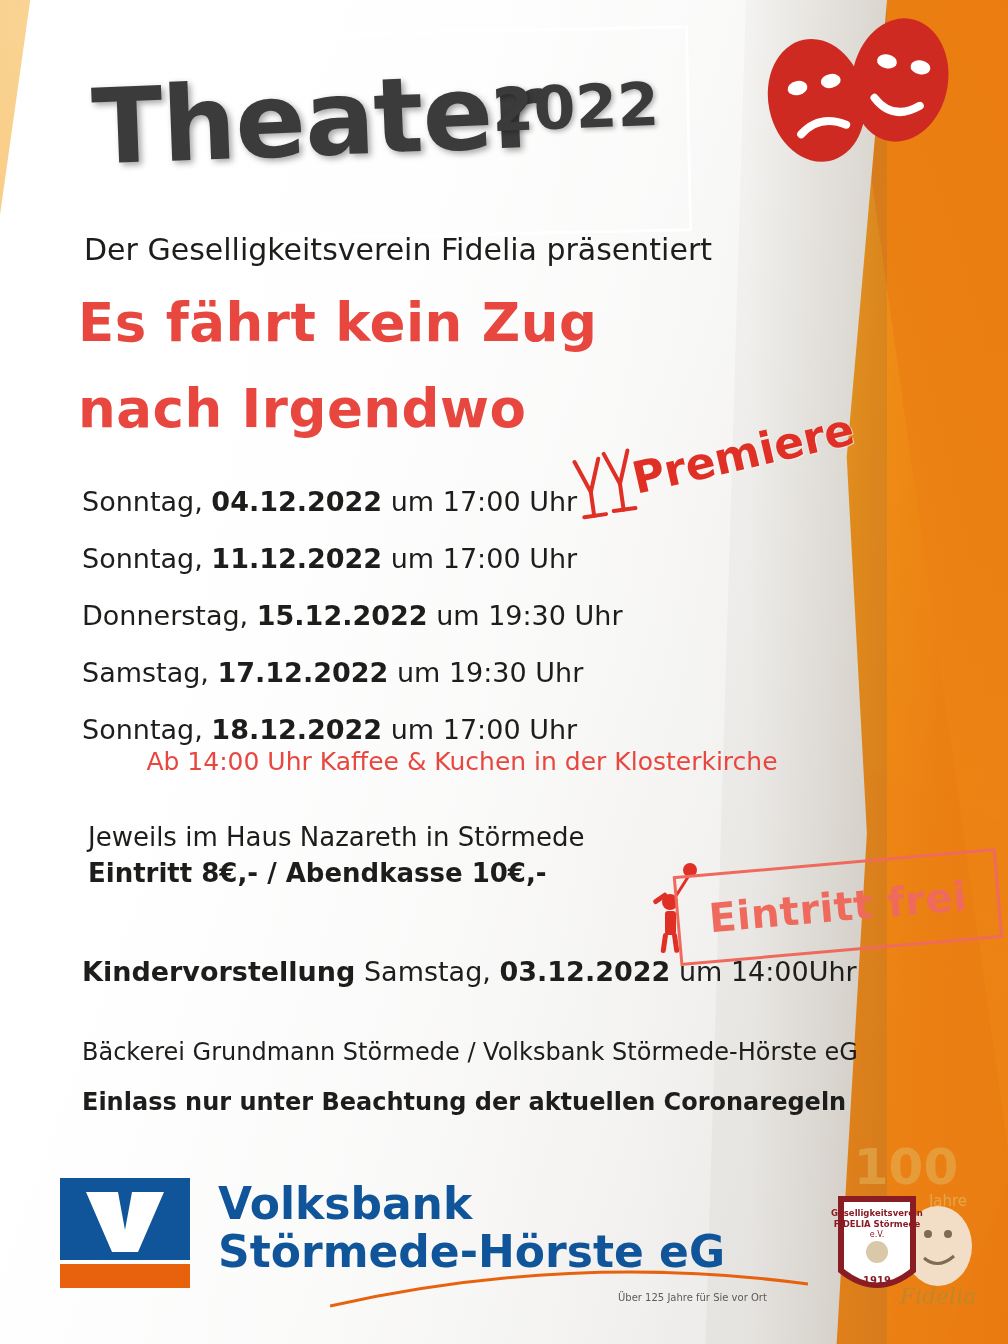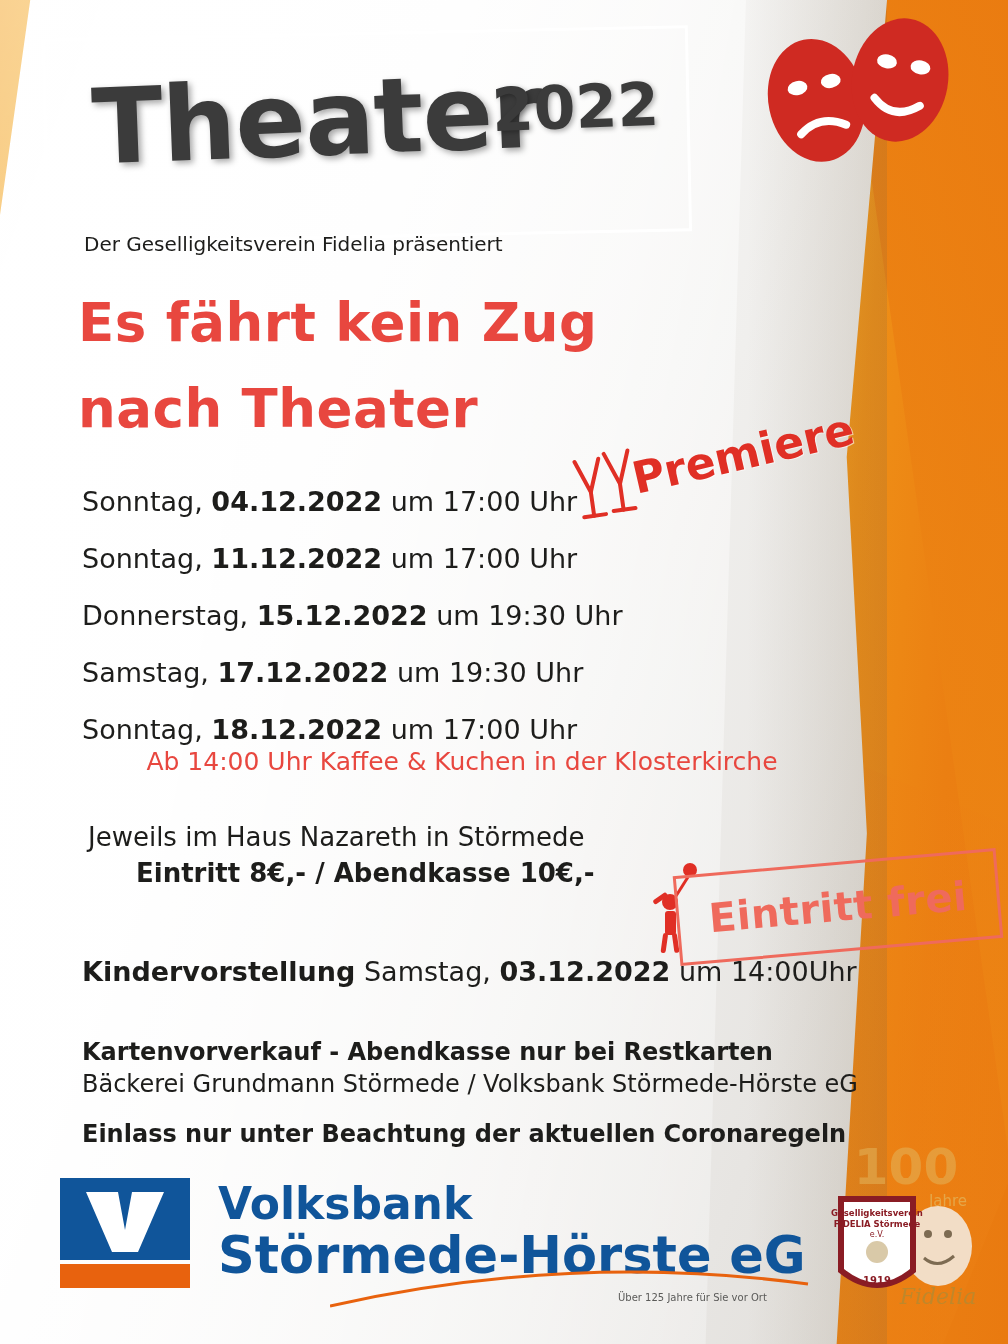--- a/index.html
+++ b/index.html
@@ -137,21 +137,21 @@
     top: 18px;
     right: 40px;
     width: 220px;
     height: 160px;
   }
 
   .presenter {
     position: absolute;
     top: 232px;
     left: 84px;
-    font-size: 20px;
+    font-size: 30px;
     color: #1d1d1b;
     font-family: "DejaVu Sans", sans-serif;
   }
 
   .playtitle {
     position: absolute;
     left: 78px;
     font-size: 53px;
     font-weight: bold;
     color: #e8473f;
@@ -213,21 +213,20 @@
   }
   .venue-line {
     font-size: 26px;
     color: #1d1d1b;
     margin-bottom: 6px;
   }
   .price-line {
     font-size: 26px;
     color: #1d1d1b;
     font-weight: bold;
-    margin-left: 48px;
   }
 
   
   .stamp {
     position: absolute;
     top: 862px;
     left: 676px;
     width: 318px;
     height: 84px;
     border: 3px solid #ef6a5c;
@@ -289,21 +288,21 @@
   .vb-text {
     position: absolute;
     top: 1180px;
     left: 218px;
     font-family: "DejaVu Sans", sans-serif;
     color: #10559a;
     font-weight: bold;
     line-height: 1.1;
   }
   .vb-text .l1 { font-size: 44px; }
-  .vb-text .l2 { font-size: 51px; }
+  .vb-text .l2 { font-size: 44px; }
   .vb-slogan {
     position: absolute;
     top: 1292px;
     left: 618px;
     font-size: 10px;
     color: #5a5a58;
     font-family: "DejaVu Sans", sans-serif;
   }
   .vb-swoosh {
     position: absolute;
@@ -358,21 +357,21 @@
           <ellipse cx="136" cy="46" rx="10" ry="7" fill="#ffffff"></ellipse>
           <ellipse cx="170" cy="46" rx="10" ry="7" fill="#ffffff"></ellipse>
           <path d="M130 84 Q152 104 176 84" stroke="#ffffff" stroke-width="8" fill="none" stroke-linecap="round"></path>
         </g>
       </svg>
     </div>
 
     <div class="presenter">Der Geselligkeitsverein Fidelia präsentiert</div>
 
     <div class="playtitle l1">Es fährt kein Zug</div>
-    <div class="playtitle l2">nach Theater</div>
+    <div class="playtitle l2">nach Irgendwo</div>
 
     <div class="glasses-icon">
       <svg viewBox="0 0 90 90" width="90" height="90">
         <g stroke="#e02f25" stroke-width="4" fill="none" stroke-linecap="round">
           <path d="M18 18 L30 50 L30 74"></path>
           <path d="M42 18 L30 50"></path>
           <path d="M20 74 L42 74"></path>
           <path d="M48 14 L60 46 L60 72"></path>
           <path d="M72 14 L60 46"></path>
           <path d="M50 72 L72 72"></path>
@@ -433,21 +432,20 @@
     </div>
 
     <div class="kinder-line">
       <b>Kindervorstellung</b>
       <span>Samstag,</span>
       <b>03.12.2022</b>
       <span>um 14:00Uhr</span>
     </div>
 
     <div class="contact-block">
-      <div class="bold">Kartenvorverkauf - Abendkasse nur bei Restkarten</div>
       <div class="normal">Bäckerei Grundmann Störmede / Volksbank Störmede-Hörste eG</div>
       <div class="bold" style="margin-top:22px;">Einlass nur unter Beachtung der aktuellen Coronaregeln</div>
     </div>
 
     <div class="vb-logo">
       <svg viewBox="0 0 130 110" width="130" height="110">
         <rect x="0" y="0" width="130" height="82" fill="#10559a"></rect>
         <rect x="0" y="86" width="130" height="24" fill="#e8620e"></rect>
         <path d="M26 14 L58 14 L65 52 L72 14 L104 14 L78 74 L52 74 Z" fill="#ffffff"></path>
       </svg>

